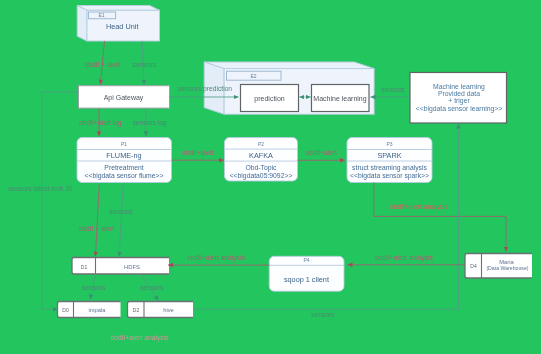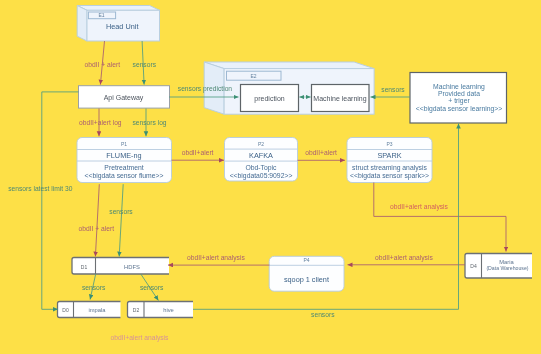--- a/index.html
+++ b/index.html
@@ -1,17 +1,17 @@
 <!DOCTYPE html>
 <html><head>
 <meta charset="utf-8">
 <style>
   html,body{margin:0;padding:0;background:#ffffff;}
   body{width:541px;height:354px;overflow:hidden;font-family:"Liberation Sans",sans-serif;}
-  #canvas{position:relative;width:541px;height:354px;background:#fde047;}
+  #canvas{position:relative;width:541px;height:354px;background:#22c55e;}
   svg{display:block;}
   .nodeface{fill:#eff4fc;stroke:#b9cfe0;stroke-width:1;}
   .nodetop{fill:#e9f1fa;stroke:#b9cfe0;stroke-width:1;}
   .nodeside{fill:#e3edf8;stroke:#b9cfe0;stroke-width:1;}
   .tagrect{fill:none;stroke:#9db8d2;stroke-width:1;}
   .plainbox{fill:#ffffff;stroke:#9aa0a6;stroke-width:1;}
   .darkbox{fill:#ffffff;stroke:#5e6468;stroke-width:1.2;}
   .compbox{fill:#fdfeff;stroke:#b6cbdf;stroke-width:0.9;}
   .dstore{fill:#ffffff;stroke:#6c7074;stroke-width:1.3;}
   .dsep{stroke:#6c7074;stroke-width:1.1;}

